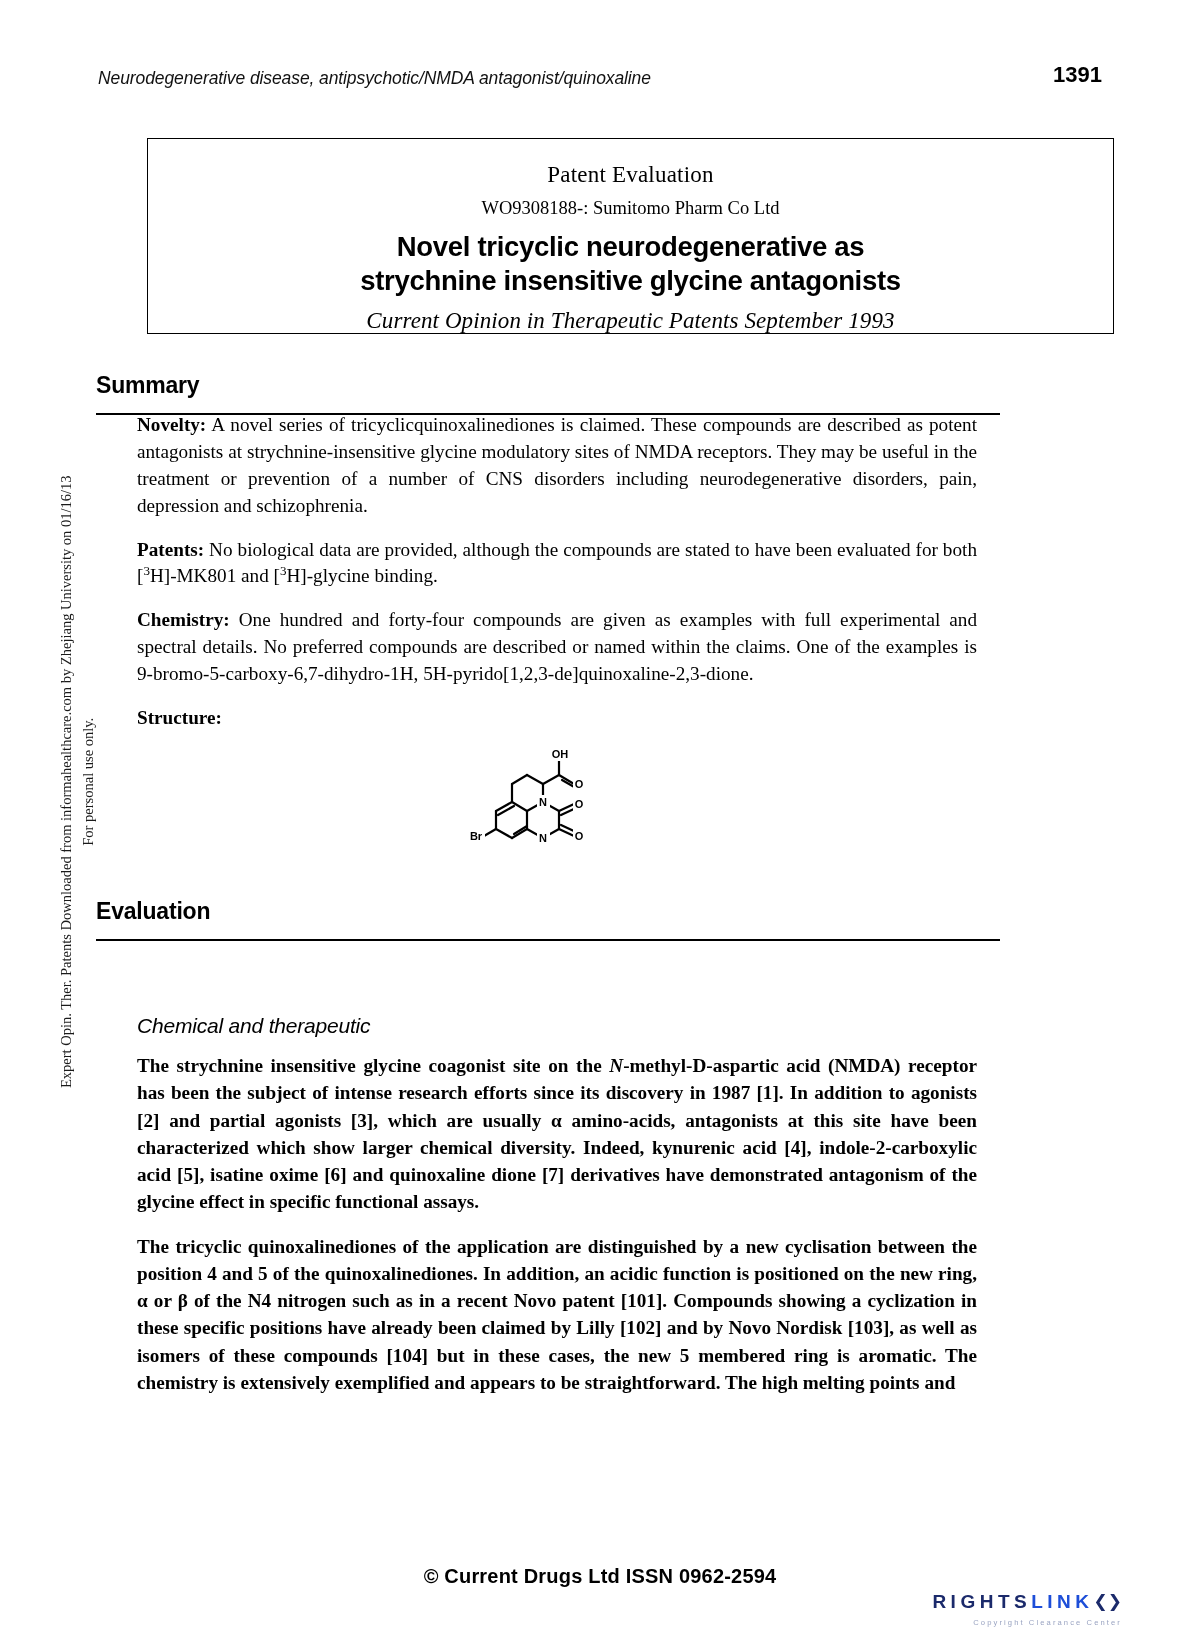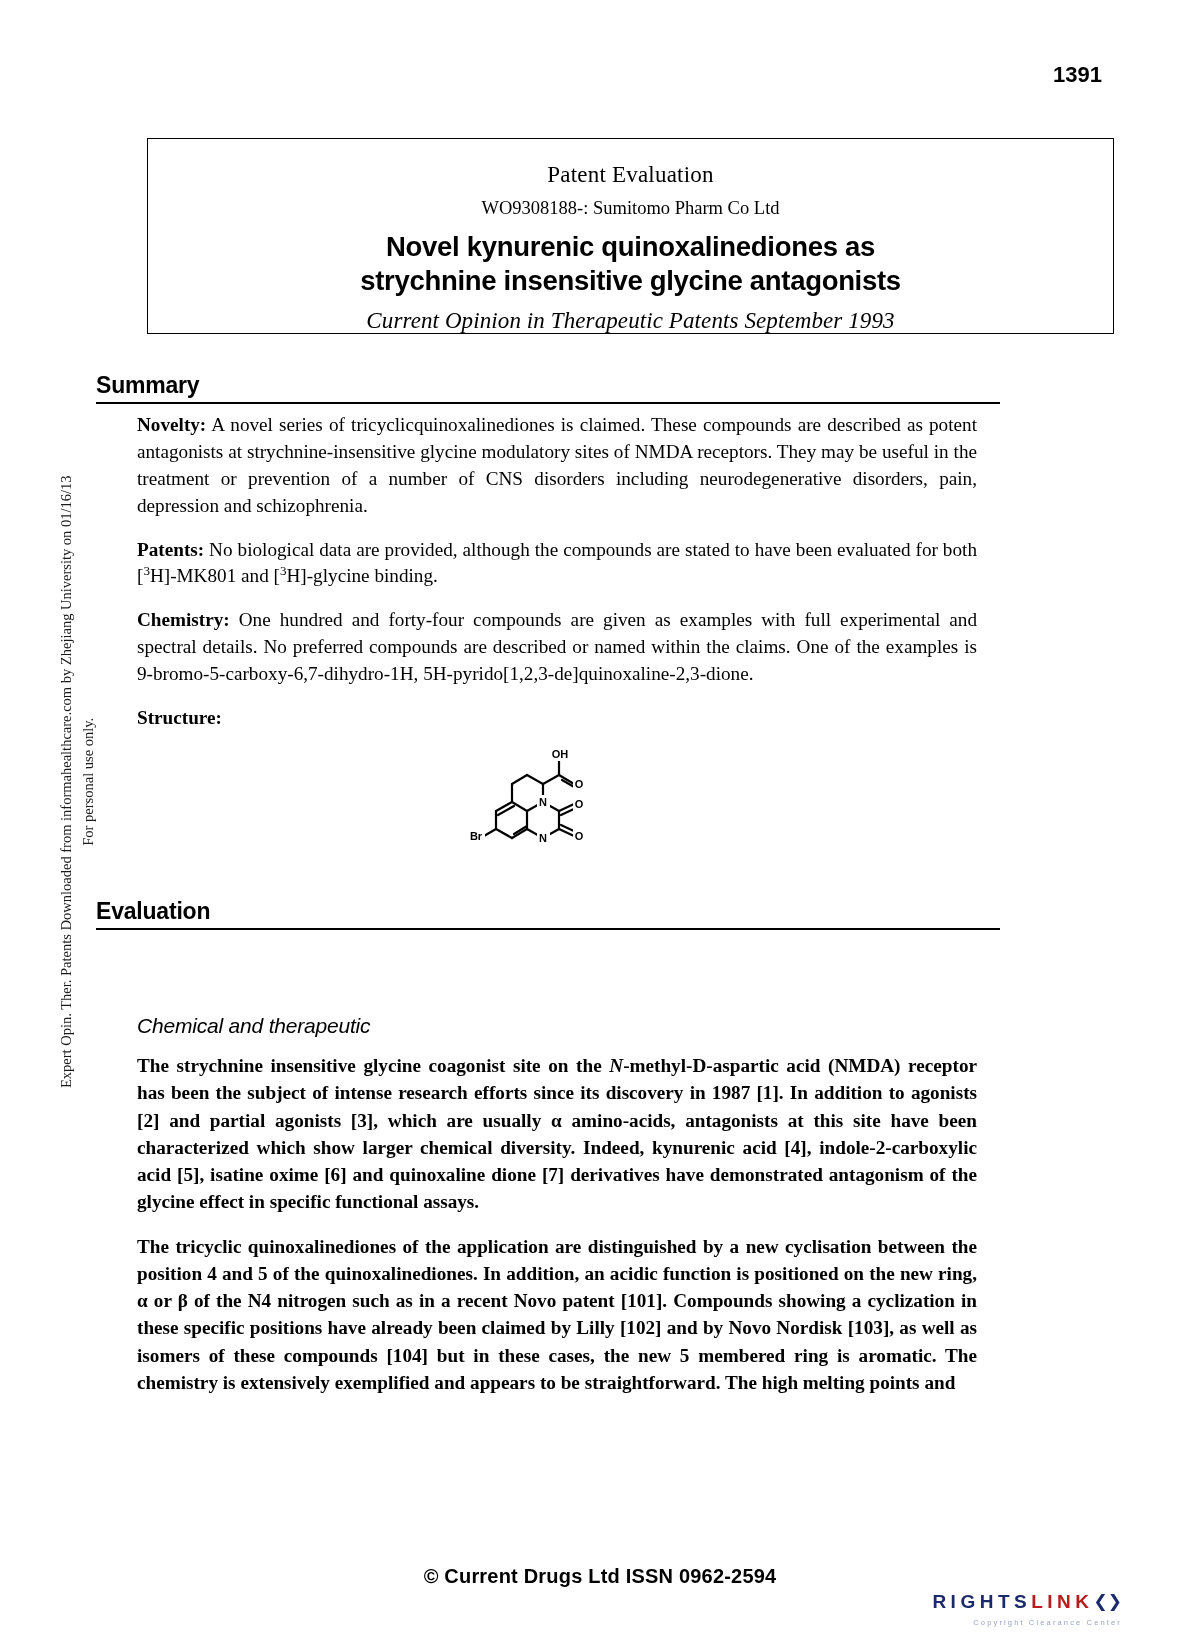--- a/index.html
+++ b/index.html
@@ -82,21 +82,21 @@
     position: absolute;
     left: 96px;
     width: 904px;
   }
   .section-head .sh-text {
     font-family: "Liberation Sans", "DejaVu Sans", sans-serif;
     font-weight: bold;
     font-size: 23px;
     letter-spacing: -0.2px;
     display: block;
-    padding-bottom: 3px;
+    padding-bottom: 14px;
   }
   .section-head .sh-rule {
     display: block;
     height: 2px;
     background: #000;
     width: 100%;
   }
 
   
   .body-block {
@@ -185,48 +185,49 @@
     text-align: right;
     line-height: 1;
   }
   .rl-word {
     font-family: "Liberation Sans", "DejaVu Sans", sans-serif;
     font-weight: bold;
     font-size: 19px;
     letter-spacing: 4.5px;
   }
   .rl-a { color: #1b2a6b; }
-  .rl-b { color: #b91c1c; }
+  .rl-b { color: #1d4ed8; }
   .rl-mark {
     display: inline-block;
     color: #1b2a6b;
     font-size: 17px;
     letter-spacing: 0;
     transform: translateY(-1px);
   }
   .rl-sub {
     margin-top: 8px;
     font-family: "Liberation Sans", "DejaVu Sans", sans-serif;
     font-size: 7.6px;
     letter-spacing: 2.1px;
     color: #9aa4c2;
   }
 </style>
 </head>
 <body>
 
 <div class="page">
 
+  <div class="runhead">Neurodegenerative disease, antipsychotic/NMDA antagonist/quinoxaline</div>
   <div class="folio">1391</div>
 
   <div class="titlebox">
     <div class="tb-kicker">Patent Evaluation</div>
     <div class="tb-patent">WO9308188-: Sumitomo Pharm Co Ltd</div>
     <div class="tb-title">
-      <span>Novel kynurenic quinoxalinediones as</span><br>
+      <span>Novel tricyclic neurodegenerative as</span><br>
       <span>strychnine insensitive glycine antagonists</span>
     </div>
     <div class="tb-journal">Current Opinion in Therapeutic Patents September 1993</div>
   </div>
 
   <div class="section-head" style="top:372px;">
     <span class="sh-text">Summary</span>
     <span class="sh-rule"></span>
   </div>
 

